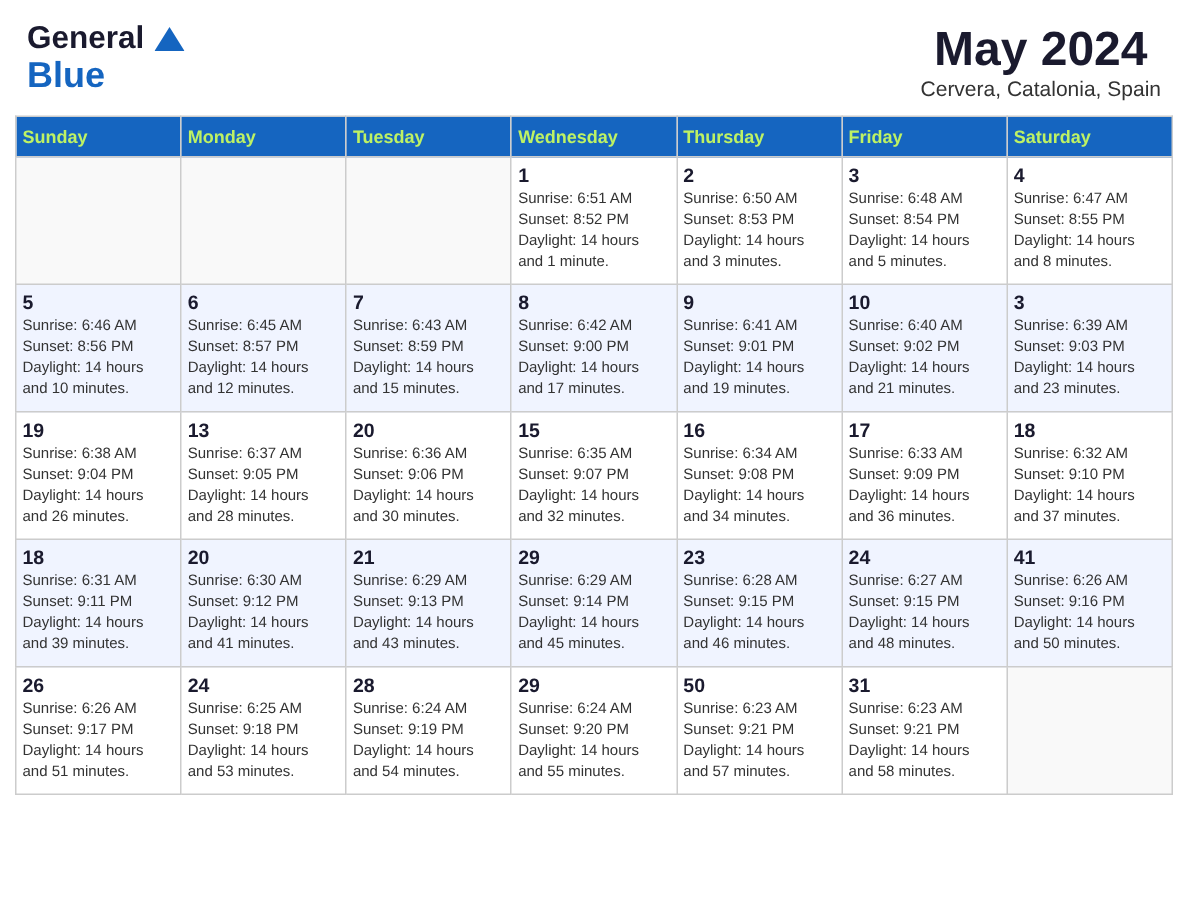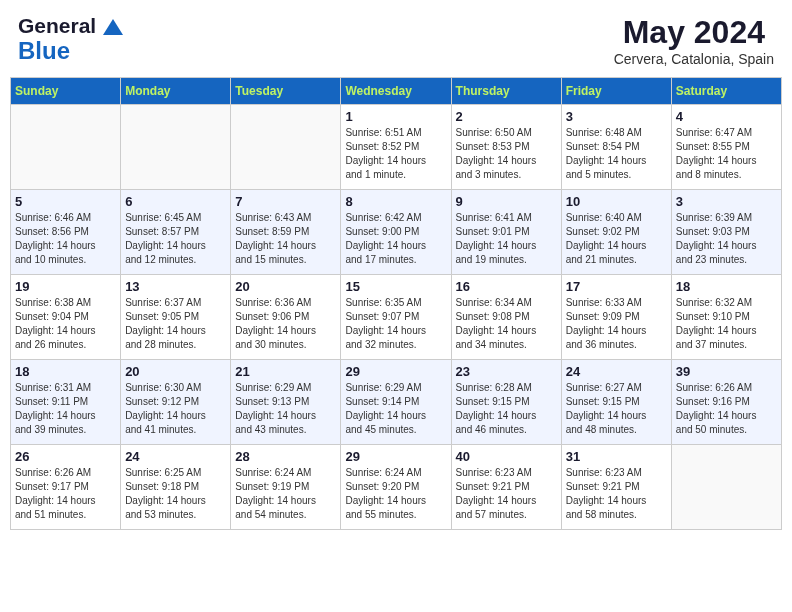--- a/index.html
+++ b/index.html
@@ -211,21 +211,21 @@
         </td>
         <td>
           <div class="day-num">23</div>
           <div class="day-info">Sunrise: 6:28 AM<br>Sunset: 9:15 PM<br>Daylight: 14 hours<br>and 46 minutes.</div>
         </td>
         <td>
           <div class="day-num">24</div>
           <div class="day-info">Sunrise: 6:27 AM<br>Sunset: 9:15 PM<br>Daylight: 14 hours<br>and 48 minutes.</div>
         </td>
         <td>
-          <div class="day-num">39</div>
+          <div class="day-num">41</div>
           <div class="day-info">Sunrise: 6:26 AM<br>Sunset: 9:16 PM<br>Daylight: 14 hours<br>and 50 minutes.</div>
         </td>
       </tr>
       <tr>
         <td>
           <div class="day-num">26</div>
           <div class="day-info">Sunrise: 6:26 AM<br>Sunset: 9:17 PM<br>Daylight: 14 hours<br>and 51 minutes.</div>
         </td>
         <td>
           <div class="day-num">24</div>
@@ -233,21 +233,21 @@
         </td>
         <td>
           <div class="day-num">28</div>
           <div class="day-info">Sunrise: 6:24 AM<br>Sunset: 9:19 PM<br>Daylight: 14 hours<br>and 54 minutes.</div>
         </td>
         <td>
           <div class="day-num">29</div>
           <div class="day-info">Sunrise: 6:24 AM<br>Sunset: 9:20 PM<br>Daylight: 14 hours<br>and 55 minutes.</div>
         </td>
         <td>
-          <div class="day-num">40</div>
+          <div class="day-num">50</div>
           <div class="day-info">Sunrise: 6:23 AM<br>Sunset: 9:21 PM<br>Daylight: 14 hours<br>and 57 minutes.</div>
         </td>
         <td>
           <div class="day-num">31</div>
           <div class="day-info">Sunrise: 6:23 AM<br>Sunset: 9:21 PM<br>Daylight: 14 hours<br>and 58 minutes.</div>
         </td>
         <td class="empty"></td>
       </tr>
     </tbody>
 </table>

